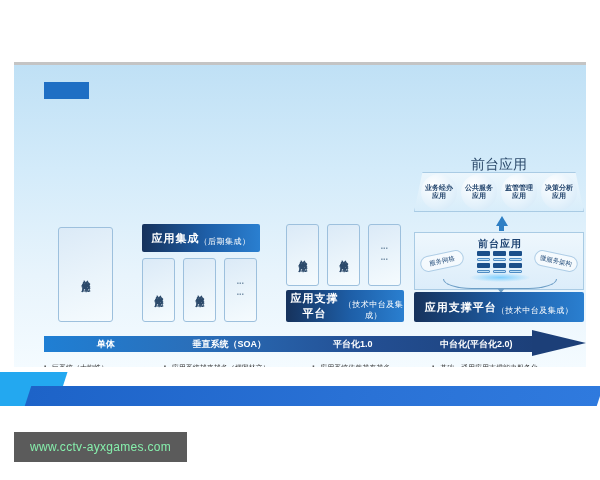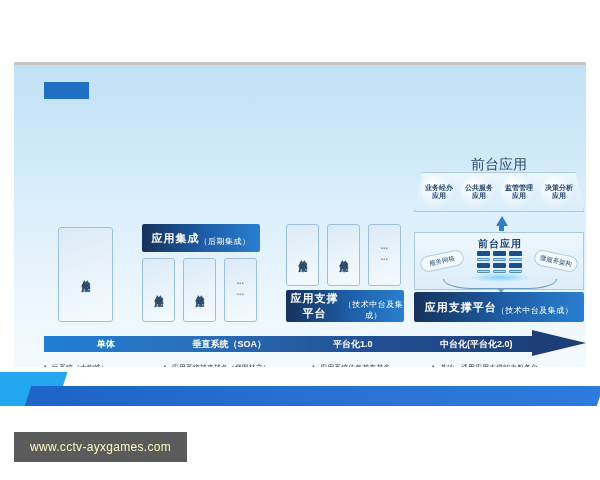--- a/index.html
+++ b/index.html
@@ -147,21 +147,21 @@
     position:absolute; left:-10px; top:372px; width:72px; height:34px;
     background:#23a8f0; transform: skewX(-18deg);
   }
   .band-blue {
     position:absolute; left:28px; top:386px; width:572px; height:20px;
     background: linear-gradient(90deg,#1d63c8 0%, #2a72d6 60%, #2f7ade 100%);
     transform: skewX(-18deg);
   }
   .site-badge {
     position:absolute; left:14px; bottom:18px;
-    background:#5b5b5b; color:#fef9c3; font-size:12px;
+    background:#5b5b5b; color:#86efac; font-size:12px;
     padding:8px 16px; letter-spacing:.3px;
   }
 </style>
 </head>
 <body>
 
 <div id="page">
 
 
   <div class="slide">

